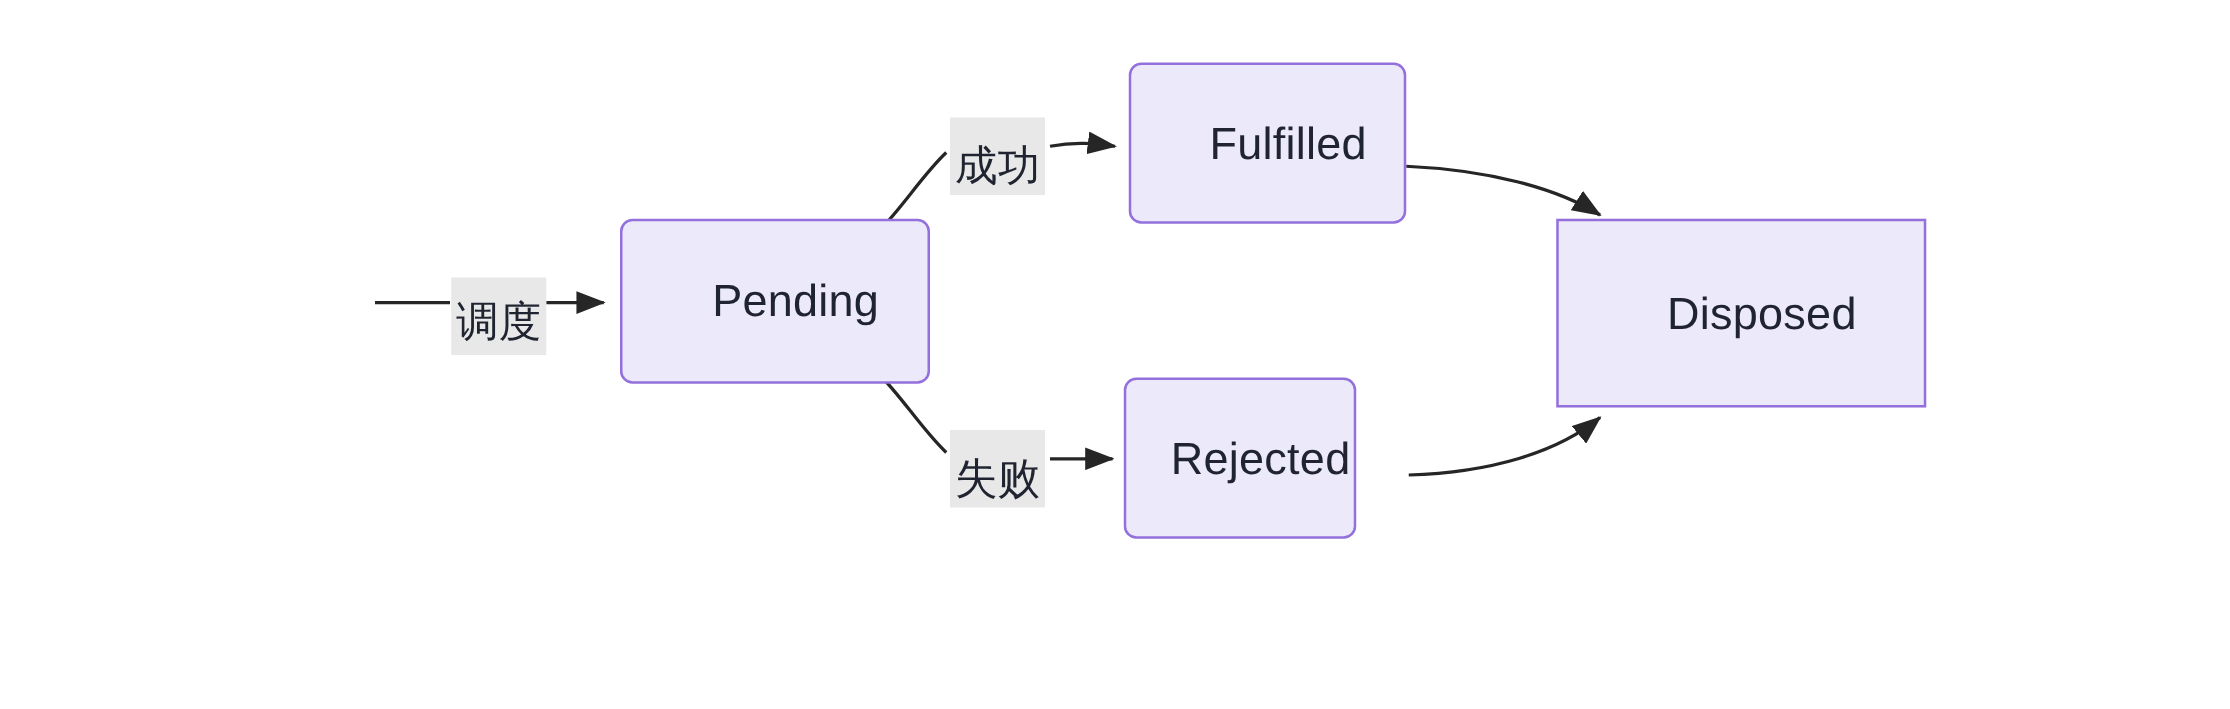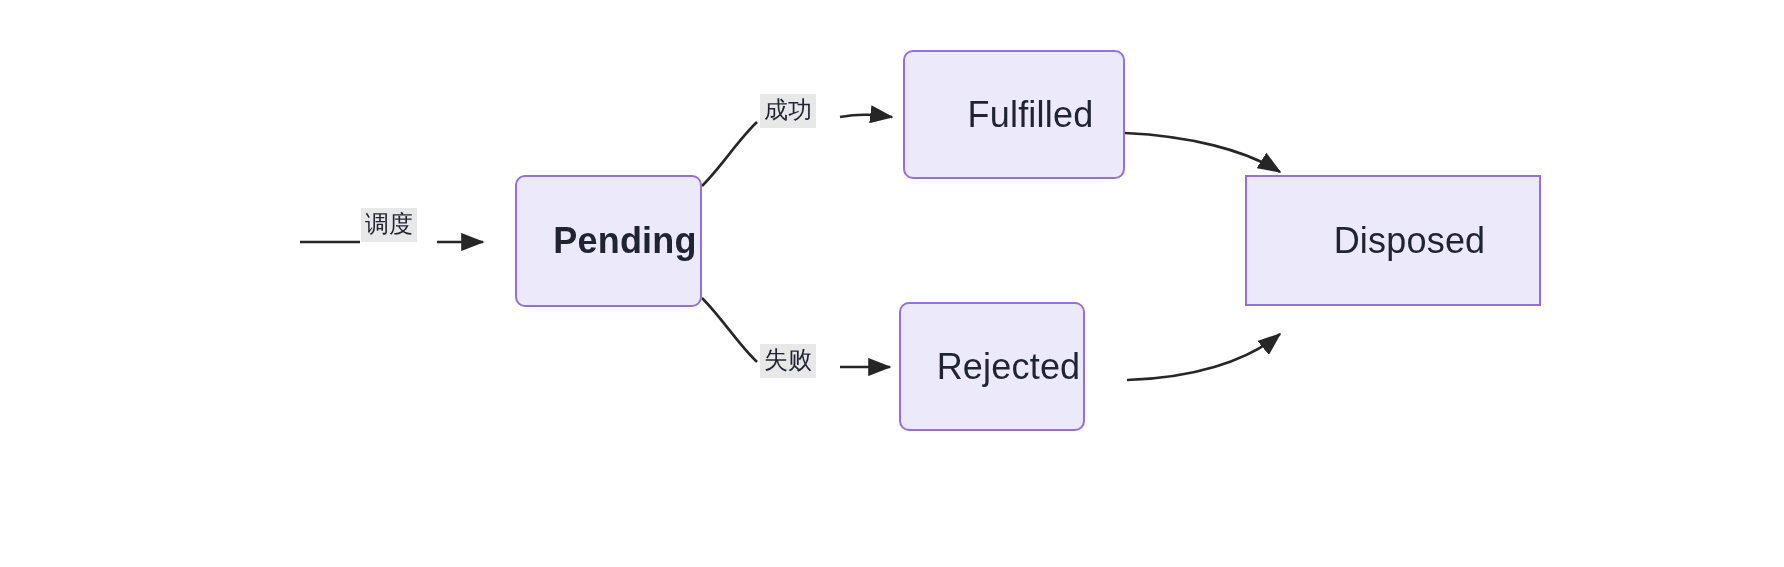--- a/index.html
+++ b/index.html
@@ -38,23 +38,23 @@
     white-space: nowrap;
     padding-left: 33px;
   }
   .node.rounded { border-radius: 10px; }
   .node.square  { border-radius: 0; }
 
   .edge-label {
     position: absolute;
     background: #e8e8e8;
     color: #1f2430;
-    font-size: 24px;
+    font-size: 34px;
     line-height: 1.12;
-    padding: 3px 4px 4px 4px;
+    padding: 20px 4px 4px 4px;
     white-space: nowrap;
     box-sizing: border-box;
     font-family: "DejaVu Sans", "Liberation Sans", sans-serif;
   }
 
   .watermark {
     position: absolute;
     right: 22px;
     bottom: 16px;
     color: #c9cbd1;
@@ -94,36 +94,36 @@
     <g>
       <path d="M 1125 133 C 1190 136, 1245 150, 1280 172" stroke="#262626" stroke-width="2.6" fill="none" marker-end="url(#arrowhead)"></path>
     </g>
 
     <g>
       <path d="M 1127 380 C 1192 378, 1246 362, 1280 334" stroke="#262626" stroke-width="2.6" fill="none" marker-end="url(#arrowhead)"></path>
     </g>
   </svg>
 
 
-  <div class="node rounded" style="left:515px; top:175px; width:187px; height:132px;font-weight:bold;">
+  <div class="node rounded" style="left:496px; top:175px; width:248px; height:132px;">
     <span>Pending</span>
   </div>
 
   <div class="node rounded" style="left:903px; top:50px; width:222px; height:129px;">
     <span>Fulfilled</span>
   </div>
 
   <div class="node rounded" style="left:899px; top:302px; width:186px; height:129px;">
     <span>Rejected</span>
   </div>
 
-  <div class="node square" style="left:1245px; top:175px; width:296px; height:131px;">
+  <div class="node square" style="left:1245px; top:175px; width:296px; height:151px;">
     <span>Disposed</span>
   </div>
 
-  <div class="edge-label" style="left:361px; top:208px;">调度</div>
+  <div class="edge-label" style="left:361px; top:222px;font-family:Liberation Mono, monospace;">调度</div>
 
   <div class="edge-label" style="left:760px; top:94px;">成功</div>
 
   <div class="edge-label" style="left:760px; top:344px;">失败</div>
 
 
 </div>
 
 </body></html>

